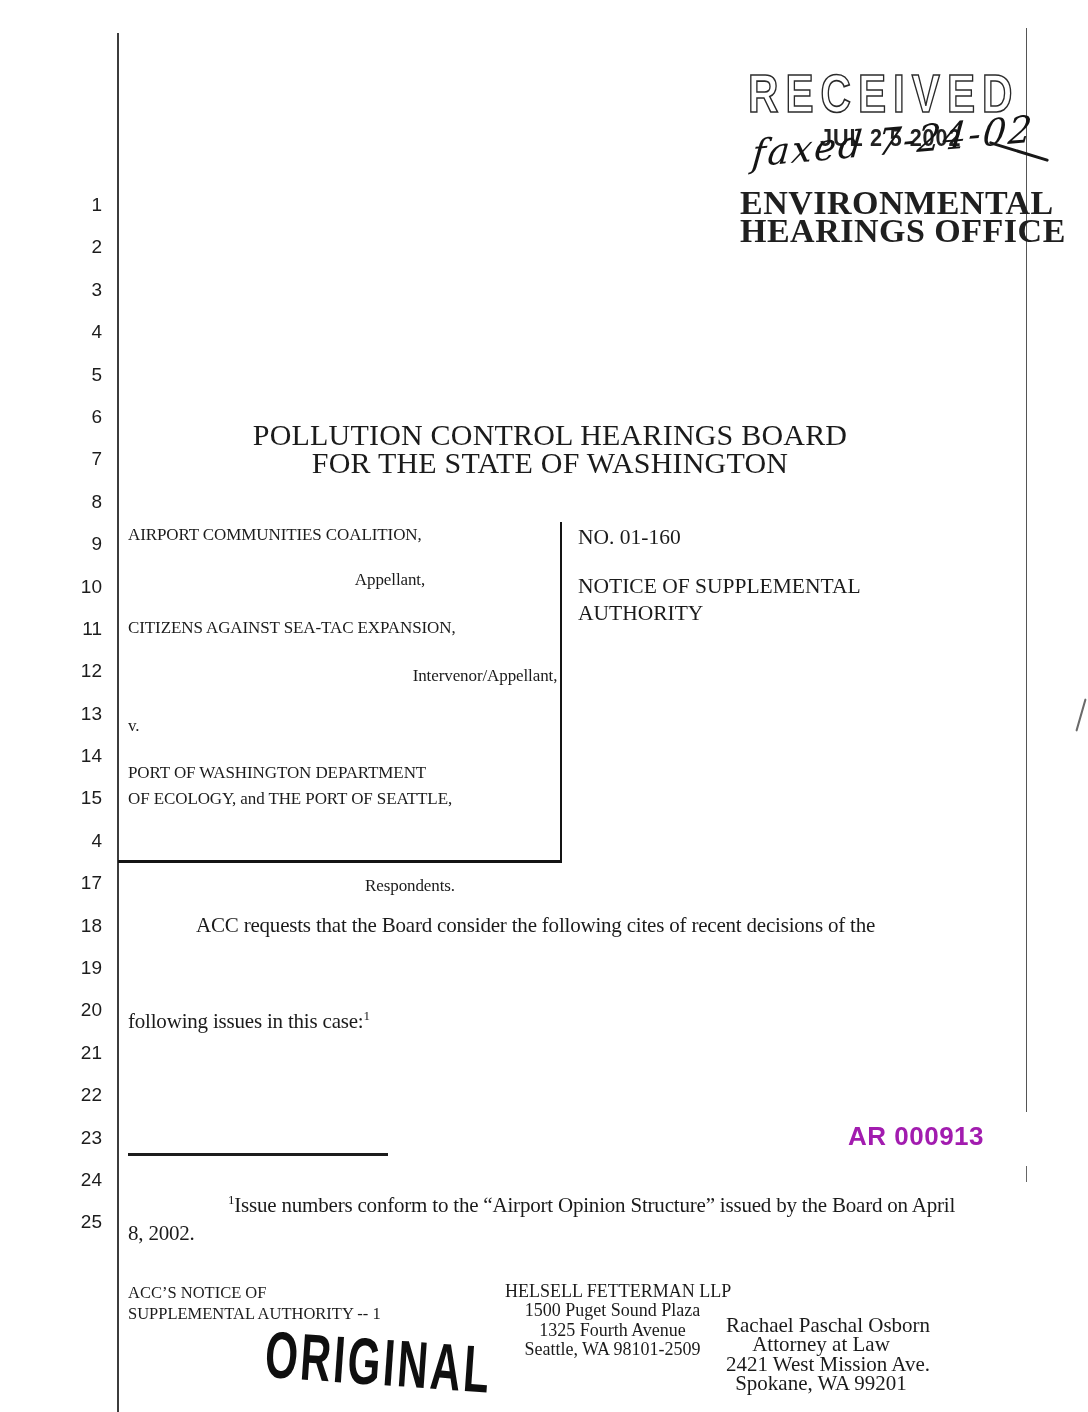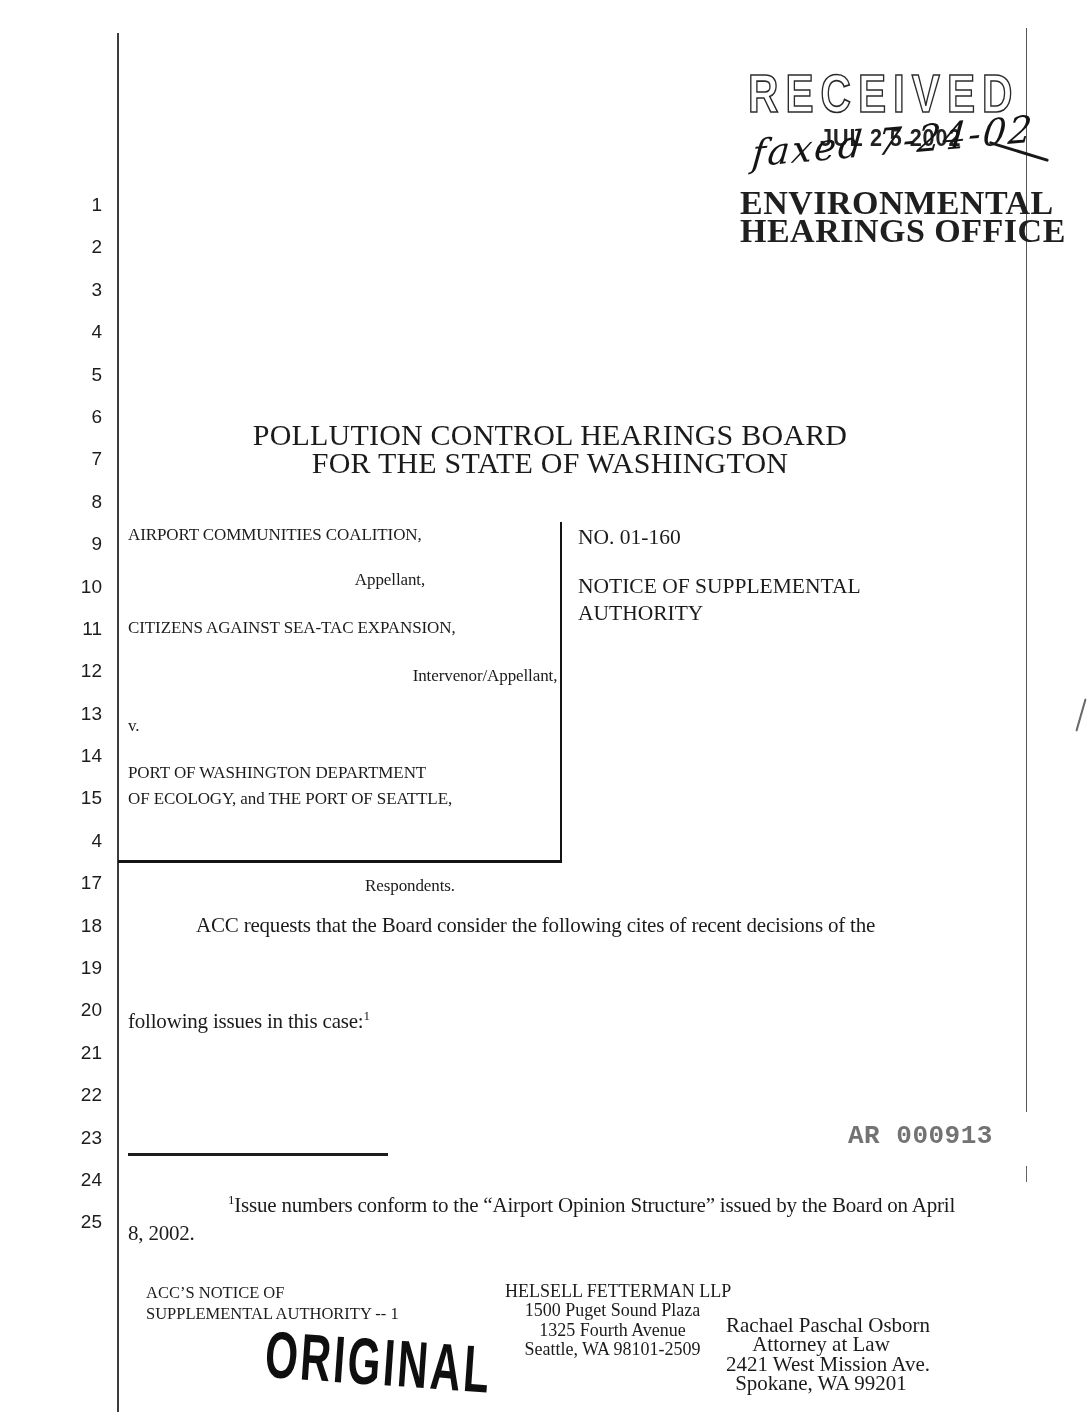--- a/index.html
+++ b/index.html
@@ -75,31 +75,31 @@
 
   
   .body-line{position:absolute;font-size:21px;letter-spacing:-0.2px;white-space:nowrap;}
   .body-line1{left:196px;top:913px;}
   .body-line2{left:128px;top:961px;}
   .body-line3{left:128px;top:1008px;}
   sup{font-size:13px;}
 
   
   .ar-number{left:848px;top:1121px;
-    font-family:Liberation Mono, monospace;font-weight:700;font-size:26px;
-    letter-spacing:0.5px;color:#737373;}
+    font-family:Liberation Sans, sans-serif;font-weight:700;font-size:26px;
+    letter-spacing:0.5px;color:#a21caf;}
 
   
   .fn-sep{left:128px;top:1153px;width:260px;height:2.5px;background:#1c1c1c;}
   .fn-line{position:absolute;font-size:21px;letter-spacing:-0.2px;white-space:nowrap;}
   .fn-line1{left:193px;top:1192px;margin-left:35px;}
   .fn-line2{left:128px;top:1221px;}
 
   
-  .footer-left{left:128px;top:1282px;font-size:16.5px;line-height:21px;white-space:nowrap;margin-left:18px;}
+  .footer-left{left:128px;top:1282px;font-size:16.5px;line-height:21px;white-space:nowrap;}
   .footer-mid{left:505px;top:1282px;width:215px;text-align:center;font-size:18px;line-height:19.4px;white-space:nowrap;}
   .footer-right{left:726px;top:1316px;width:190px;text-align:center;font-size:21px;line-height:19.4px;white-space:nowrap;}
 
   
   .original-stamp{left:268px;top:1316px;
     font-family:"Liberation Sans",sans-serif;font-weight:700;font-size:66px;
     letter-spacing:4px;color:#0f0f0f;white-space:nowrap;
     transform:rotate(4deg) scaleX(0.64);transform-origin:left top;
   }
 </style>

